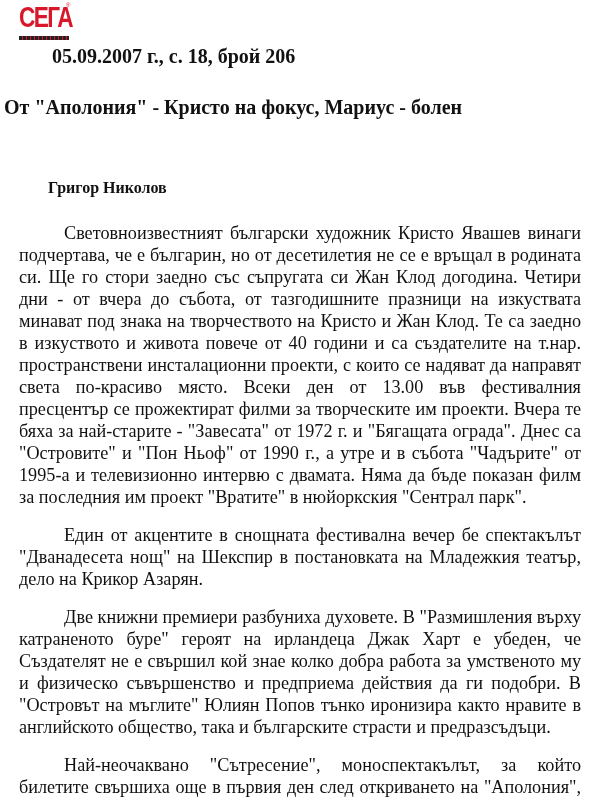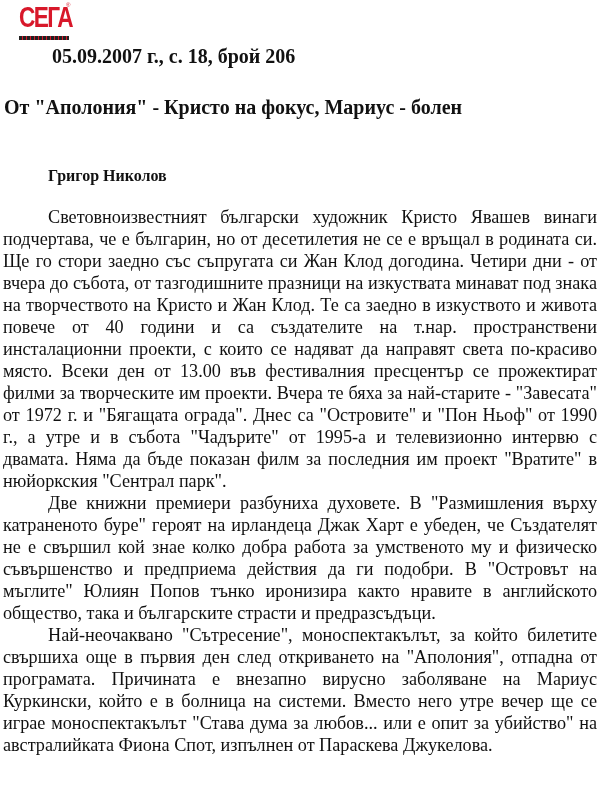--- a/index.html
+++ b/index.html
@@ -19,43 +19,44 @@
       font-family: "Liberation Serif", serif; font-weight: bold; font-size: 20px; line-height: 24px;
       white-space: nowrap;
       margin-left: 48px;
     }
     .headline {
       position: absolute; left: 4px; top: 95px;
       font-family: "Liberation Serif", serif; font-weight: bold; font-size: 20px; line-height: 24px;
       white-space: nowrap;
     }
     .author {
-      position: absolute; left: 48px; top: 166px;
+      position: absolute; left: 48px; top: 178px;
       font-family: "Liberation Serif", serif; font-weight: bold; font-size: 16px; line-height: 20px;
       white-space: nowrap;
     }
     .article {
       position: absolute; left: 3px; top: 206px; width: 594px;
       font-family: "Liberation Serif", serif; font-size: 18.2px; line-height: 22px;
       text-align: justify;
     }
-    .article p { margin: 0; text-indent: 45px; }
+    .article p { margin: 16px; text-indent: 45px; }
   </style>
 </head>
 <body>
 
 <div class="logo">
   <span class="logo-text">СЕГА</span>
   <span class="logo-reg">®</span>
   <div class="logo-bar"></div>
 </div>
 
 <div class="dateline">05.09.2007 г., с. 18, брой 206</div>
 
 <h1 class="headline" style="margin:0;">От "Аполония" - Кристо на фокус, Мариус - болен</h1>
 
 <div class="author">Григор Николов</div>
 
 <div class="article">
   <p>Световноизвестният български художник Кристо Явашев винаги подчертава, че е българин, но от десетилетия не се е връщал в родината си. Ще го стори заедно със съпругата си Жан Клод догодина. Четири дни - от вчера до събота, от тазгодишните празници на изкуствата минават под знака на творчеството на Кристо и Жан Клод. Те са заедно в изкуството и живота повече от 40 години и са създателите на т.нар. пространствени инсталационни проекти, с които се надяват да направят света по-красиво място. Всеки ден от 13.00 във фестивалния пресцентър се прожектират филми за творческите им проекти. Вчера те бяха за най-старите - "Завесата" от 1972 г. и "Бягащата ограда". Днес са "Островите" и "Пон Ньоф" от 1990 г., а утре и в събота "Чадърите" от 1995-а и телевизионно интервю с двамата. Няма да бъде показан филм за последния им проект "Вратите" в нюйоркския "Сентрал парк".</p>
+  <p>Един от акцентите в снощната фестивална вечер бе спектакълът "Дванадесета нощ" на Шекспир в постановката на Младежкия театър, дело на Крикор Азарян.</p>
   <p>Две книжни премиери разбуниха духовете. В "Размишления върху катраненото буре" героят на ирландеца Джак Харт е убеден, че Създателят не е свършил кой знае колко добра работа за умственото му и физическо съвършенство и предприема действия да ги подобри. В "Островът на мъглите" Юлиян Попов тънко иронизира както нравите в английското общество, така и българските страсти и предразсъдъци.</p>
   <p>Най-неочаквано "Сътресение", моноспектакълът, за който билетите свършиха още в първия ден след откриването на "Аполония", отпадна от програмата. Причината е внезапно вирусно заболяване на Мариус Куркински, който е в болница на системи. Вместо него утре вечер ще се играе моноспектакълът "Става дума за любов... или е опит за убийство" на австралийката Фиона Спот, изпълнен от Параскева Джукелова.</p>
 </div>
 
 </body></html>

